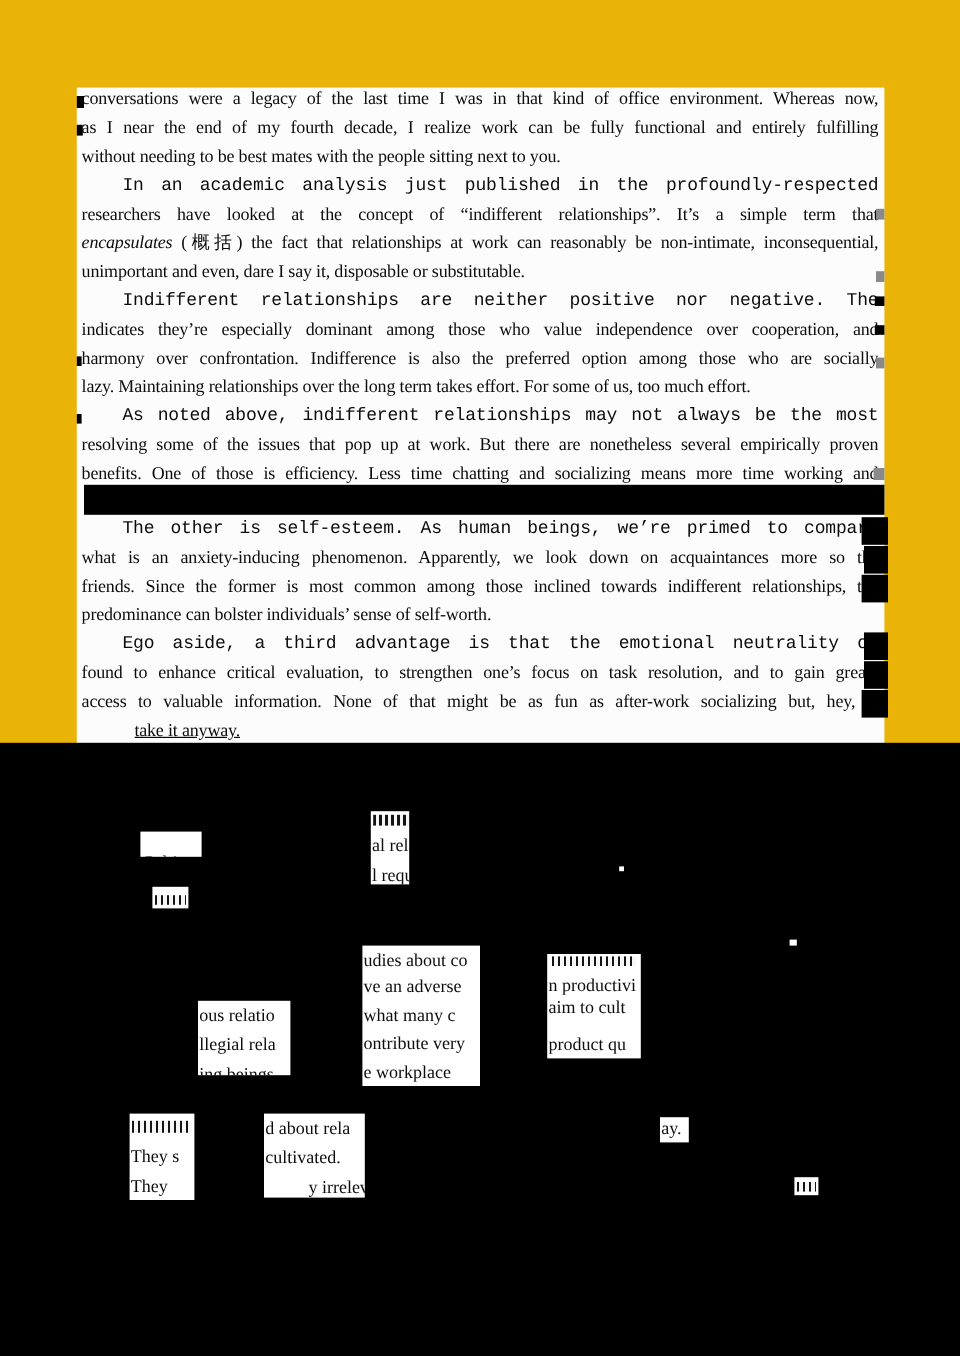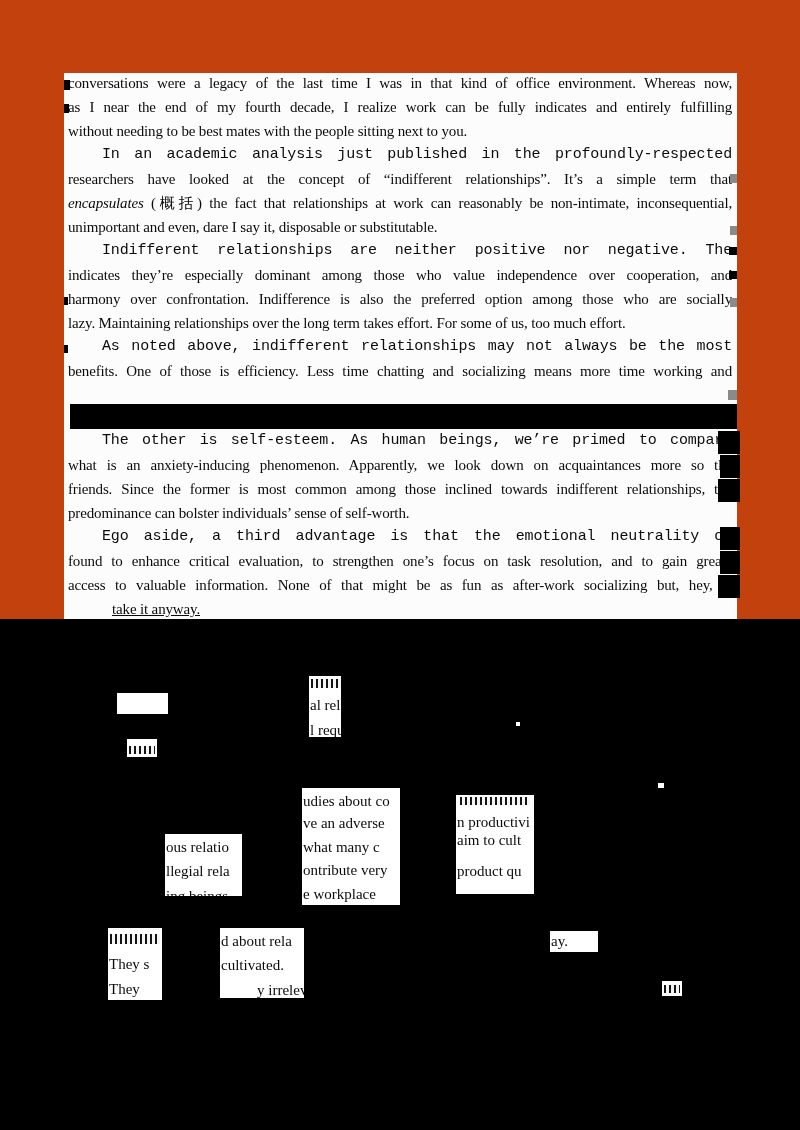--- a/index.html
+++ b/index.html
@@ -1,16 +1,16 @@
 <!DOCTYPE html>
 <html><head>
 <meta charset="utf-8">
 <style>
   html,body{margin:0;padding:0;background:#000;}
-  #root{position:relative;width:800px;height:1130px;background:#c2410c;overflow:hidden;
+  #root{position:relative;width:800px;height:1130px;background:#eab308;overflow:hidden;
         font-family:"Liberation Serif", serif;}
   .page{position:absolute;left:64px;top:73px;width:673px;height:549px;background:#fcfcfc;}
   .passage{position:absolute;left:4px;width:664px;font-size:15px;line-height:24px;color:#0b0b0b;
            letter-spacing:-0.15px;}
   .line{height:24px;overflow:hidden;text-align:justify;}
   .line.fill{text-align-last:justify;}
   .line.indent{text-indent:34px;font-family:Liberation Mono, monospace;}
   .line .it{font-style:italic;}
   .line.ul{text-decoration:underline;margin-left:44px;}
   .redact{position:absolute;background:#000;}
@@ -23,31 +23,32 @@
   .ulword{text-decoration:underline;}
 </style>
 </head>
 <body>
 
 <div id="root">
 
   <div class="page">
     <div class="passage" id="passage-0" style="top:-2px;">
         <div class="line fill">conversations were a legacy of the last time I was in that kind of office environment. Whereas now,</div>
-        <div class="line fill">as I near the end of my fourth decade, I realize work can be fully indicates and entirely fulfilling</div>
+        <div class="line fill">as I near the end of my fourth decade, I realize work can be fully functional and entirely fulfilling</div>
         <div class="line">without needing to be best mates with the people sitting next to you.</div>
         <div class="line fill indent">In an academic analysis just published in the profoundly-respected Journal of Management,</div>
         <div class="line fill">researchers have looked at the concept of “indifferent relationships”. It’s a simple term that</div>
         <div class="line fill"><span class="it">encapsulates</span><span> (概括) the fact that relationships at work can reasonably be non-intimate, inconsequential,</span></div>
         <div class="line">unimportant and even, dare I say it, disposable or substitutable.</div>
         <div class="line fill indent">Indifferent relationships are neither positive nor negative. The limited research conducted thus far</div>
         <div class="line fill">indicates they’re especially dominant among those who value independence over cooperation, and</div>
         <div class="line fill">harmony over confrontation. Indifference is also the preferred option among those who are socially</div>
         <div class="line">lazy. Maintaining relationships over the long term takes effort. For some of us, too much effort.</div>
         <div class="line fill indent">As noted above, indifferent relationships may not always be the most helpful approach in</div>
+        <div class="line fill">resolving some of the issues that pop up at work. But there are nonetheless several empirically proven</div>
         <div class="line fill">benefits. One of those is efficiency. Less time chatting and socializing means more time working and</div>
       </div>
     <div class="passage" id="passage-1" style="top:356px;">
         <div class="line fill indent">The other is self-esteem. As human beings, we’re primed to compare ourselves to each other i</div>
         <div class="line fill">what is an anxiety-inducing phenomenon. Apparently, we look down on acquaintances more so tha</div>
         <div class="line fill">friends. Since the former is most common among those inclined towards indifferent relationships, the</div>
         <div class="line">predominance can bolster individuals’ sense of self-worth.</div>
         <div class="line fill indent">Ego aside, a third advantage is that the emotional neutrality of indifferent relationships has bee</div>
         <div class="line fill">found to enhance critical evaluation, to strengthen one’s focus on task resolution, and to gain greate</div>
         <div class="line fill">access to valuable information. None of that might be as fun as after-work socializing but, hey, I’</div>
@@ -87,40 +88,40 @@
   </div>
 
   <div class="patch" style="left:302px;top:788px;width:98px;height:117px;">
     <div class="frag-line" style="top:4px;">udies about co</div>
     <div class="frag-line" style="top:26px;">ve an adverse</div>
     <div class="frag-line" style="top:50px;">what many c</div>
     <div class="frag-line" style="top:73px;">ontribute very</div>
     <div class="frag-line" style="top:97px;">e workplace</div>
   </div>
 
-  <div class="patch" style="left:456px;top:795px;width:78px;height:99px;">
+  <div class="patch" style="left:456px;top:795px;width:78px;height:87px;">
     <div class="clip-strip" style="left:4px;top:2px;width:70px;height:8px;"></div>
     <div class="frag-line" style="top:18px;">n productivi</div>
     <div class="frag-line" style="top:36px;">aim to cult</div>
     <div class="frag-line" style="top:67px;">product qu</div>
   </div>
 
   <div class="patch" style="left:108px;top:928px;width:54px;height:72px;">
     <div class="clip-strip" style="left:2px;top:6px;width:50px;height:10px;"></div>
     <div class="frag-line" style="top:27px;">They s</div>
     <div class="frag-line" style="top:52px;">They</div>
   </div>
 
   <div class="patch" style="left:220px;top:928px;width:84px;height:70px;">
     <div class="frag-line" style="top:4px;">d about rela</div>
     <div class="frag-line" style="top:28px;">cultivated.</div>
     <div class="frag-line" style="top:53px;padding-left:36px;">y irrelevant</div>
   </div>
 
-  <div class="patch" style="left:550px;top:931px;width:48px;height:21px;">
+  <div class="patch" style="left:550px;top:931px;width:24px;height:21px;">
     <div class="frag-line" style="top:1px;">ay.</div>
   </div>
 
   <div class="patch" style="left:662px;top:981px;width:20px;height:15px;">
     <div class="clip-strip" style="left:2px;top:4px;width:16px;height:8px;"></div>
   </div>
 
   <div class="speck" style="left:516px;top:722px;width:4px;height:4px;"></div>
   <div class="speck" style="left:658px;top:783px;width:6px;height:5px;"></div>
 

